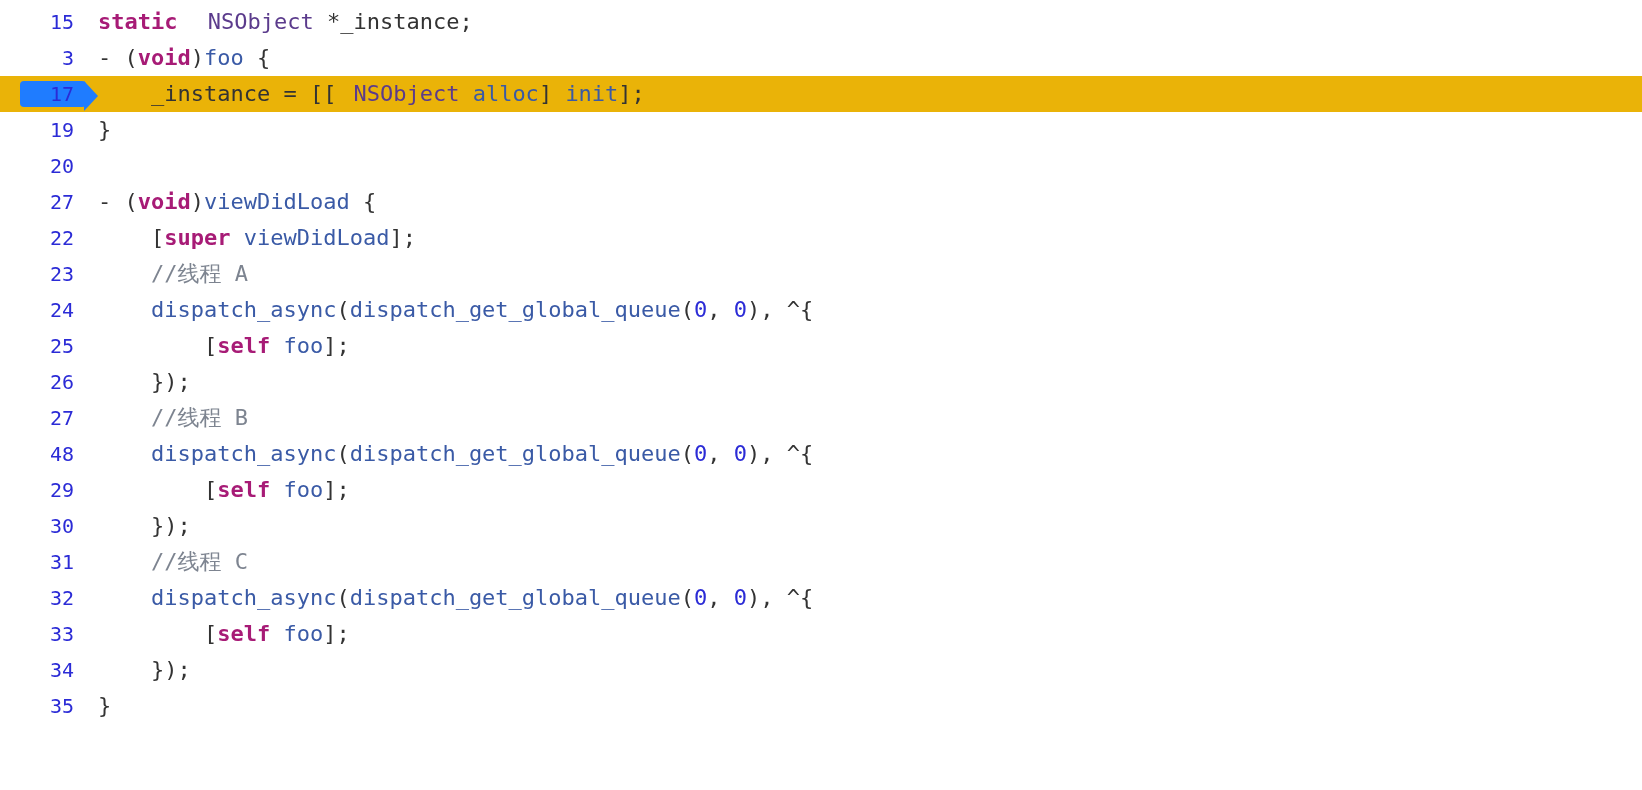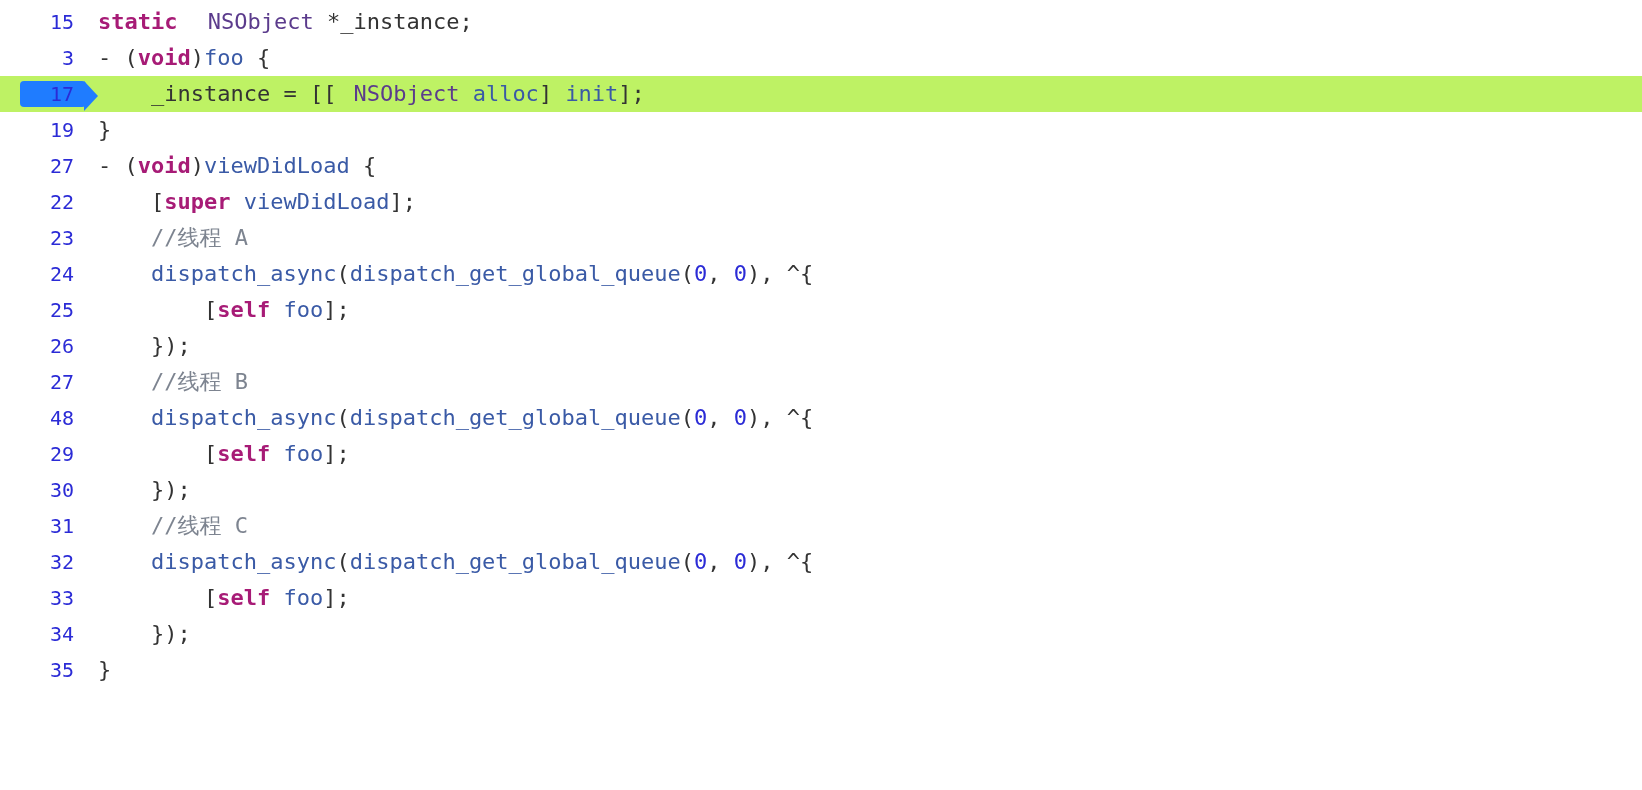--- a/index.html
+++ b/index.html
@@ -31,21 +31,21 @@
     font-size: 20px;
     user-select: none;
     box-sizing: border-box;
     position: relative;
   }
   .code {
     flex: 1 1 auto;
     padding-left: 8px;
   }
   .line.highlight {
-    background: #bef264;
+    background: #eab308;
   }
   .line.highlight .gutter {
     color: #ffffff;
   }
   .line.highlight .gutter .marker {
     position: absolute;
     top: 3px;
     bottom: 3px;
     left: 20px;
     right: 4px;
@@ -78,20 +78,21 @@
   .plain{ color: #333333; margin-top: 16px; }
 </style>
 </head>
 <body>
 
 <div class="editor">
     <div class="line"><div class="gutter"><span class="num">15</span></div><div class="code"><span class="kw">static</span><span class="plain"> </span><span class="type">NSObject</span><span class="plain"> *_instance;</span></div></div>
     <div class="line"><div class="gutter"><span class="num">3</span></div><div class="code"><span class="plain">- (</span><span class="kw">void</span><span class="plain">)</span><span class="func">foo</span><span class="plain"> {</span></div></div>
     <div class="line highlight"><div class="gutter"><span class="marker"></span><span class="num">17</span></div><div class="code"><span class="plain">    _instance = [[</span><span class="type">NSObject</span><span class="plain"> </span><span class="func">alloc</span><span class="plain">] </span><span class="func">init</span><span class="plain">];</span></div></div>
     <div class="line"><div class="gutter"><span class="num">19</span></div><div class="code"><span class="plain">}</span></div></div>
+    <div class="line"><div class="gutter"><span class="num">20</span></div><div class="code"><span class="plain"></span></div></div>
     <div class="line"><div class="gutter"><span class="num">27</span></div><div class="code"><span class="plain">- (</span><span class="kw">void</span><span class="plain">)</span><span class="func">viewDidLoad</span><span class="plain"> {</span></div></div>
     <div class="line"><div class="gutter"><span class="num">22</span></div><div class="code"><span class="plain">    [</span><span class="kw">super</span><span class="plain"> </span><span class="func">viewDidLoad</span><span class="plain">];</span></div></div>
     <div class="line"><div class="gutter"><span class="num">23</span></div><div class="code"><span class="plain">    </span><span class="cmt">//线程 A</span></div></div>
     <div class="line"><div class="gutter"><span class="num">24</span></div><div class="code"><span class="plain">    </span><span class="func">dispatch_async</span><span class="plain">(</span><span class="func">dispatch_get_global_queue</span><span class="plain">(</span><span class="num">0</span><span class="plain">, </span><span class="num">0</span><span class="plain">), ^{</span></div></div>
     <div class="line"><div class="gutter"><span class="num">25</span></div><div class="code"><span class="plain">        [</span><span class="kw">self</span><span class="plain"> </span><span class="func">foo</span><span class="plain">];</span></div></div>
     <div class="line"><div class="gutter"><span class="num">26</span></div><div class="code"><span class="plain">    });</span></div></div>
     <div class="line"><div class="gutter"><span class="num">27</span></div><div class="code"><span class="plain">    </span><span class="cmt">//线程 B</span></div></div>
     <div class="line"><div class="gutter"><span class="num">48</span></div><div class="code"><span class="plain">    </span><span class="func">dispatch_async</span><span class="plain">(</span><span class="func">dispatch_get_global_queue</span><span class="plain">(</span><span class="num">0</span><span class="plain">, </span><span class="num">0</span><span class="plain">), ^{</span></div></div>
     <div class="line"><div class="gutter"><span class="num">29</span></div><div class="code"><span class="plain">        [</span><span class="kw">self</span><span class="plain"> </span><span class="func">foo</span><span class="plain">];</span></div></div>
     <div class="line"><div class="gutter"><span class="num">30</span></div><div class="code"><span class="plain">    });</span></div></div>

